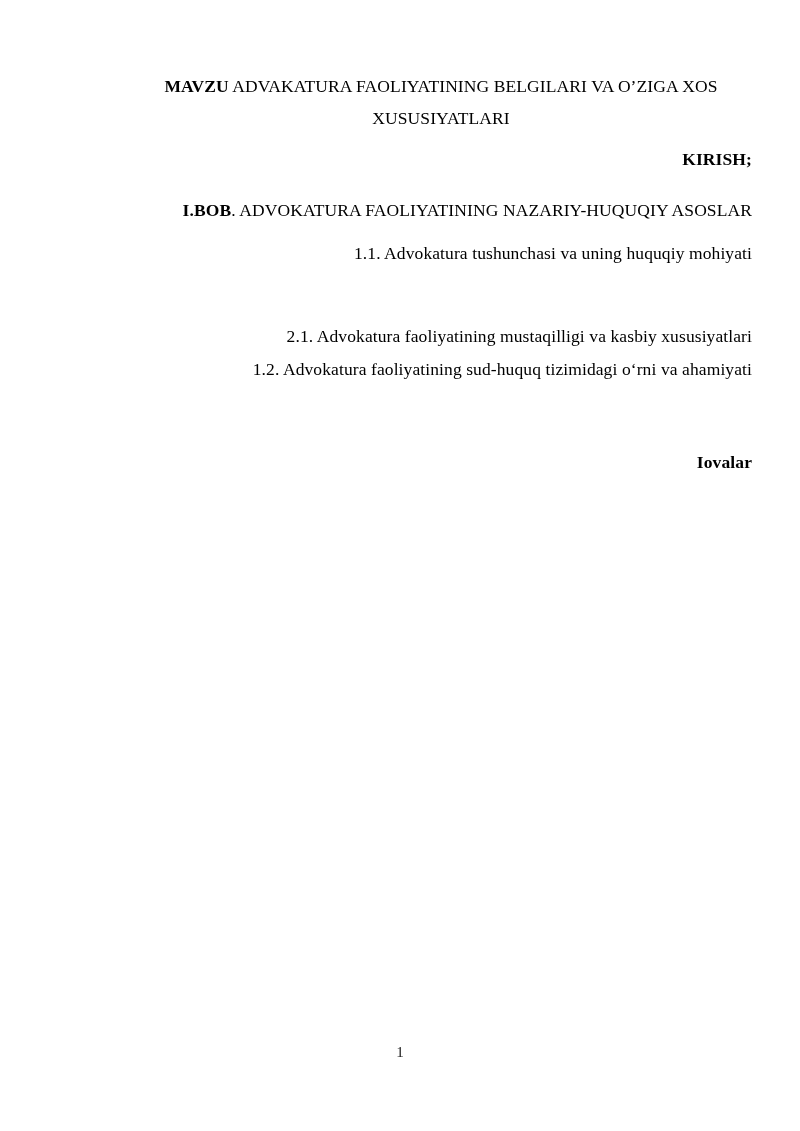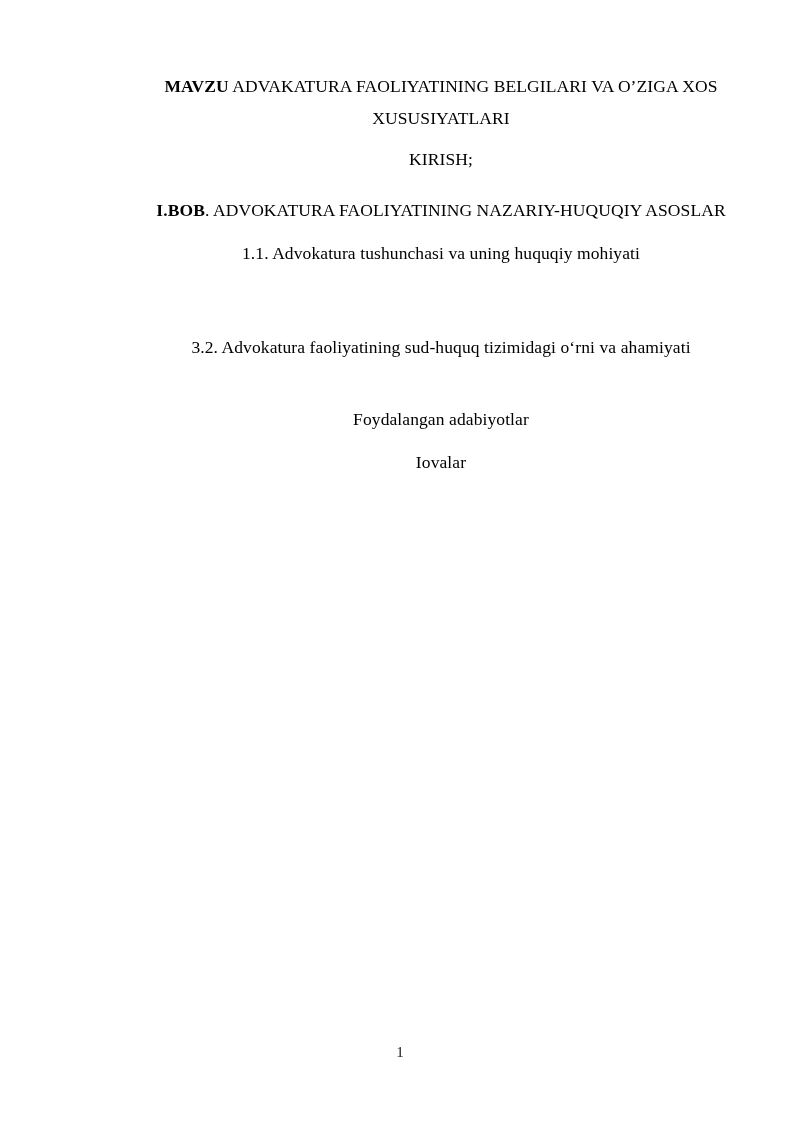--- a/index.html
+++ b/index.html
@@ -41,47 +41,47 @@
   }
   .doc-title .bold-lead {
     font-weight: bold;
   }
 
   
   .heading {
     font-size: 17.5px;
     line-height: 22px;
     margin: 0;
-    text-align: center;
+    text-align: right;
     letter-spacing: 0.1px;
   }
   .heading .lead {
     font-weight: bold;
   }
   .heading .rest {
     font-weight: normal;
   }
 
   
   .subitem {
     font-size: 17.5px;
     line-height: 22px;
     margin: 0;
     font-weight: normal;
-    text-align: center;
+    text-align: right;
     letter-spacing: 0.1px;
   }
 
   
   .bold-entry {
     font-size: 17.5px;
     line-height: 22px;
     margin: 0;
-    font-weight: normal;
-    text-align: center;
+    font-weight: bold;
+    text-align: right;
     letter-spacing: 0.1px;
   }
 
   
   .gap-lg { height: 29px; }
   .gap-md { height: 21px; }
   .gap-sm { height: 11px; }
 
   
   .page-number {
@@ -114,29 +114,29 @@
     <div class="gap-md"></div>
 
     <p class="subitem">1.1. Advokatura tushunchasi va uning huquqiy mohiyati</p>
     <div class="gap-sm"></div>
 
     <div class="gap-lg"></div>
 
 
     <div class="gap-md"></div>
 
+    <p class="subitem">2.1. Advokatura faoliyatining mustaqilligi va kasbiy xususiyatlari</p>
     <div class="gap-sm"></div>
-    <p class="subitem">3.2. Advokatura faoliyatining sud-huquq tizimidagi o‘rni va ahamiyati</p>
+    <p class="subitem">1.2. Advokatura faoliyatining sud-huquq tizimidagi o‘rni va ahamiyati</p>
 
     <div class="gap-lg"></div>
 
 
     <div class="gap-md"></div>
 
-    <p class="bold-entry">Foydalangan adabiyotlar</p>
 
     <div class="gap-md"></div>
 
     <p class="bold-entry">Iovalar</p>
 
   </div>
 
   <div class="page-number">1</div>
 
 </div>

